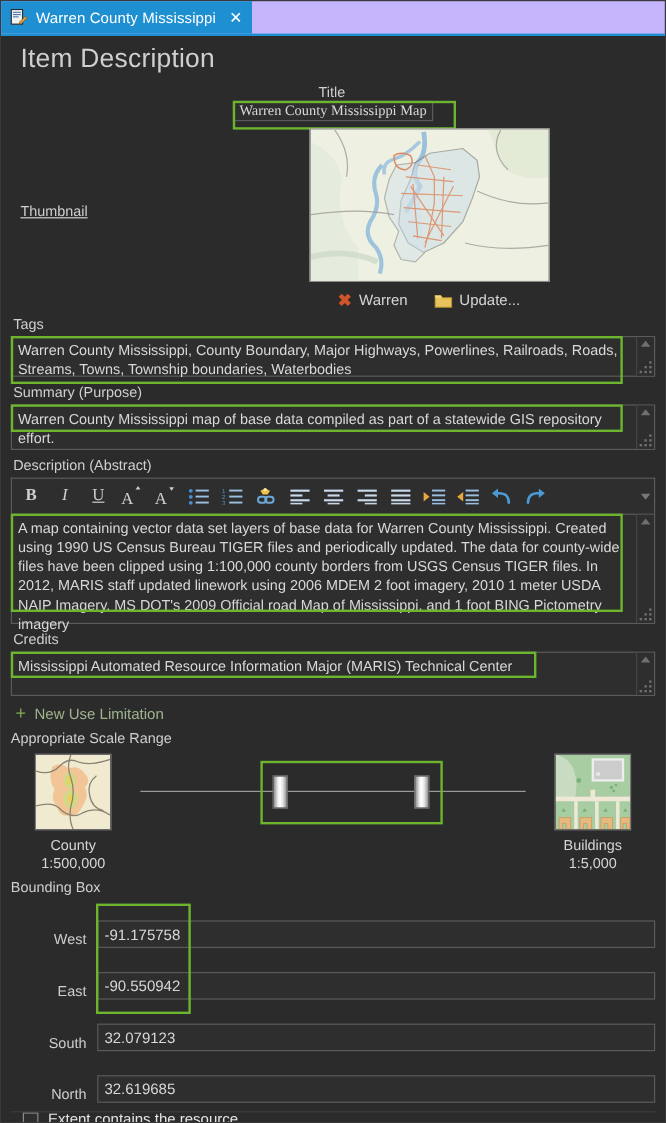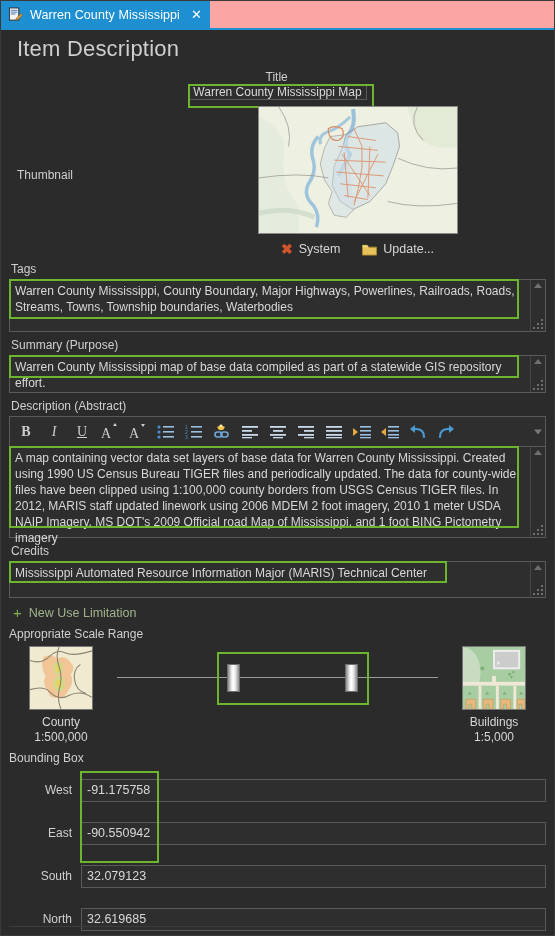--- a/index.html
+++ b/index.html
@@ -12,21 +12,21 @@
   }
   .app{
     position:relative;width:555px;height:936px;
     background:#2b2b2b;
     box-sizing:border-box;
     border:1px solid #3a3a3a;
   }
 
   
   .tabstrip{
-    height:27px;background:#fca5a5;
+    height:27px;background:#c4b5fd;
     display:flex;align-items:stretch;
     border-bottom:2px solid #1e90d2;
     position:relative;
   }
   .tab{
     display:flex;align-items:center;gap:7px;
     background:#1e90d2;color:#ffffff;
     padding:0 8px 0 7px;
     font-size:12.5px;
     height:27px;box-sizing:border-box;
@@ -55,31 +55,31 @@
   .lbl{font-size:12px;color:#cfcfcf;}
 
   
   .title-row{display:flex;align-items:center;margin:0 0 6px 0;flex-direction:column;}
   .title-row .lbl{width:40px;padding-left:8px;box-sizing:border-box;}
   .field{
     flex:1;height:22px;background:#2e2e2e;border:1px solid #5a5a5a;
     box-sizing:border-box;position:relative;display:flex;align-items:center;
   }
   .field .val{
-    font-size:12px;color:#d8d8d8;padding:0 4px;white-space:nowrap;
+    font-size:12px;color:#d8d8d8;padding:0 4px;white-space:nowrap;font-family:Liberation Serif, serif;
   }
   
   .hl{
     position:absolute;border:2px solid #6cb52d;box-sizing:border-box;
     pointer-events:none;
   }
 
   
   .thumb-row{display:flex;align-items:flex-start;margin-top:2px;}
-  .thumb-row .lbl{width:auto;padding-left:8px;width:160px;padding-top:62px;box-sizing:border-box;}
+  .thumb-row .lbl{width:auto;padding-left:8px;width:160px;padding-top:62px;box-sizing:border-box;text-decoration:underline;}
   .thumb-wrap{flex:1;display:flex;flex-direction:column;align-items:center;}
   .thumb{
     width:200px;height:128px;border:1px solid #8a8a8a;box-sizing:border-box;
     background:#eef2e4;overflow:hidden;position:relative;
   }
   .thumb svg{display:block;width:100%;height:100%;}
   .thumb-actions{
     display:flex;gap:22px;align-items:center;justify-content:center;
     margin-top:8px;font-size:12.5px;
   }
@@ -151,21 +151,21 @@
     position:absolute;left:8px;right:8px;top:31px;height:1px;background:#9a9a9a;
   }
   .handle{
     position:absolute;top:18px;width:13px;height:28px;
     background:linear-gradient(to right,#8a8a8a 0%,#f2f2f2 35%,#ffffff 50%,#e2e2e2 70%,#8d8d8d 100%);
     border:1px solid #6e6e6e;box-sizing:border-box;cursor:pointer;
   }
 
   
   .bbox{margin-top:4px;position:relative;}
-  .bbrow{display:flex;align-items:center;height:36px;margin-bottom:7px;}
+  .bbrow{display:flex;align-items:flex-end;height:36px;margin-bottom:7px;}
   .bbrow .lbl{width:72px;text-align:right;padding-right:9px;box-sizing:border-box;font-size:12px;}
   .bbfield{
     flex:1;height:23px;background:#2e2e2e;border:1px solid #5a5a5a;
     box-sizing:border-box;display:flex;align-items:center;
   }
   .bbfield .val{font-size:12.5px;color:#d8d8d8;padding:0 5px;}
 
   .chk-row{display:flex;align-items:center;gap:8px;margin:2px 0 0 10px;}
   .chkbox{
     width:13px;height:13px;background:#2e2e2e;border:1px solid #8a8a8a;
@@ -243,38 +243,38 @@
               <path d="M130 96 Q160 104 200 98"></path>
               <path d="M20 0 Q34 20 30 40"></path>
               <path d="M160 0 Q150 18 166 34"></path>
             </g>
             <path d="M0 108 Q30 100 56 112" stroke="#c5d3c0" stroke-width="5" fill="none" opacity=".6"></path>
           </svg>
         </div>
         <div class="thumb-actions">
           <span class="act">
             <span class="x-icon">✖</span>
-            <span>System</span>
+            <span>Warren</span>
           </span>
           <span class="act">
             <span class="folder-icon">
               <svg viewBox="0 0 16 14" width="15" height="13">
                 <path d="M0.5 2.5 L5.5 2.5 L7 4.5 L15.5 4.5 L15.5 13 L0.5 13 Z" fill="#e8c35c" stroke="#b08e2e" stroke-width="1"></path>
                 <path d="M0.5 2.5 L5.5 2.5 L7 4.5 L0.5 4.5 Z" fill="#f0d57e"></path>
               </svg>
             </span>
             <span>Update...</span>
           </span>
         </div>
       </div>
     </div>
 
     <div class="block">
       <span class="lbl">Tags</span>
-      <div class="ta" style="height:53px;justify-content:center;">
+      <div class="ta" style="height:34px;justify-content:center;">
         <div class="text">Warren County Mississippi, County Boundary, Major Highways, Powerlines, Railroads, Roads, Streams, Towns, Township boundaries, Waterbodies</div>
         <div class="sb">
           <span class="up"></span>
           <span class="grip">
             <i style="right:0;bottom:0;"></i>
               <i style="right:4px;bottom:0;"></i>
               <i style="right:0;bottom:4px;"></i>
             <i style="right:8px;bottom:0;"></i>
               <i style="right:4px;bottom:4px;"></i>
               <i style="right:0;bottom:8px;"></i>

